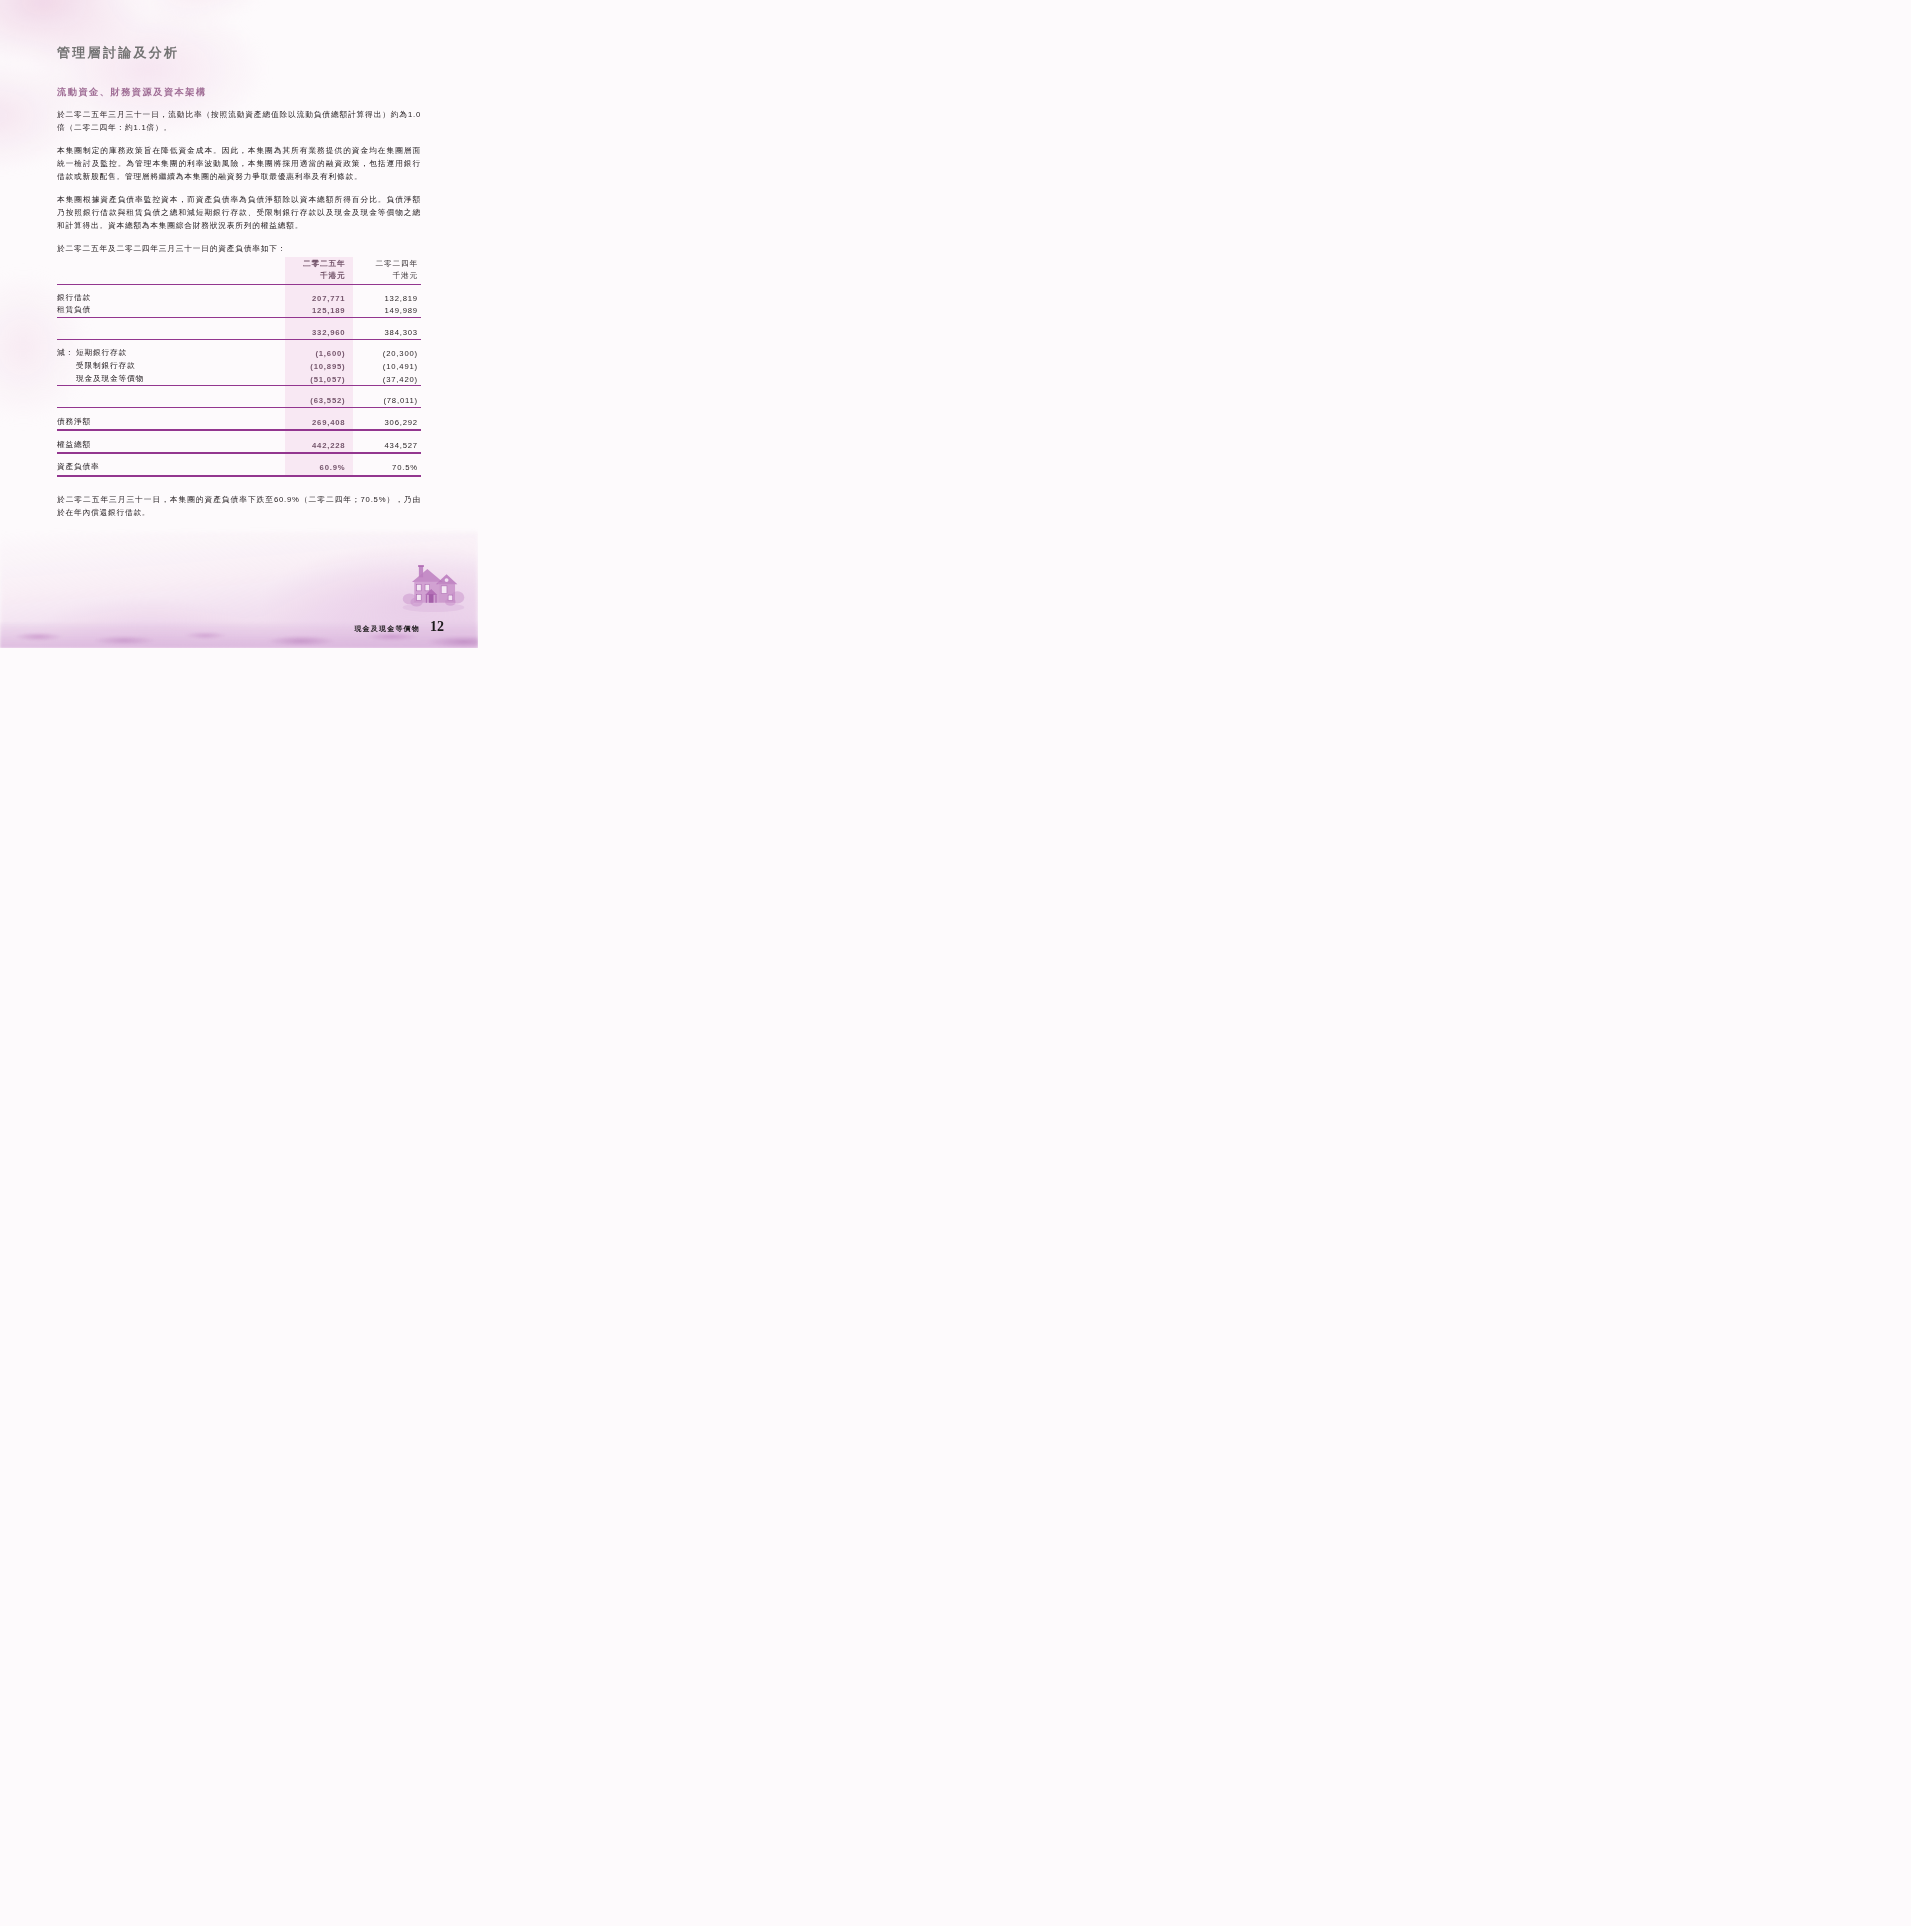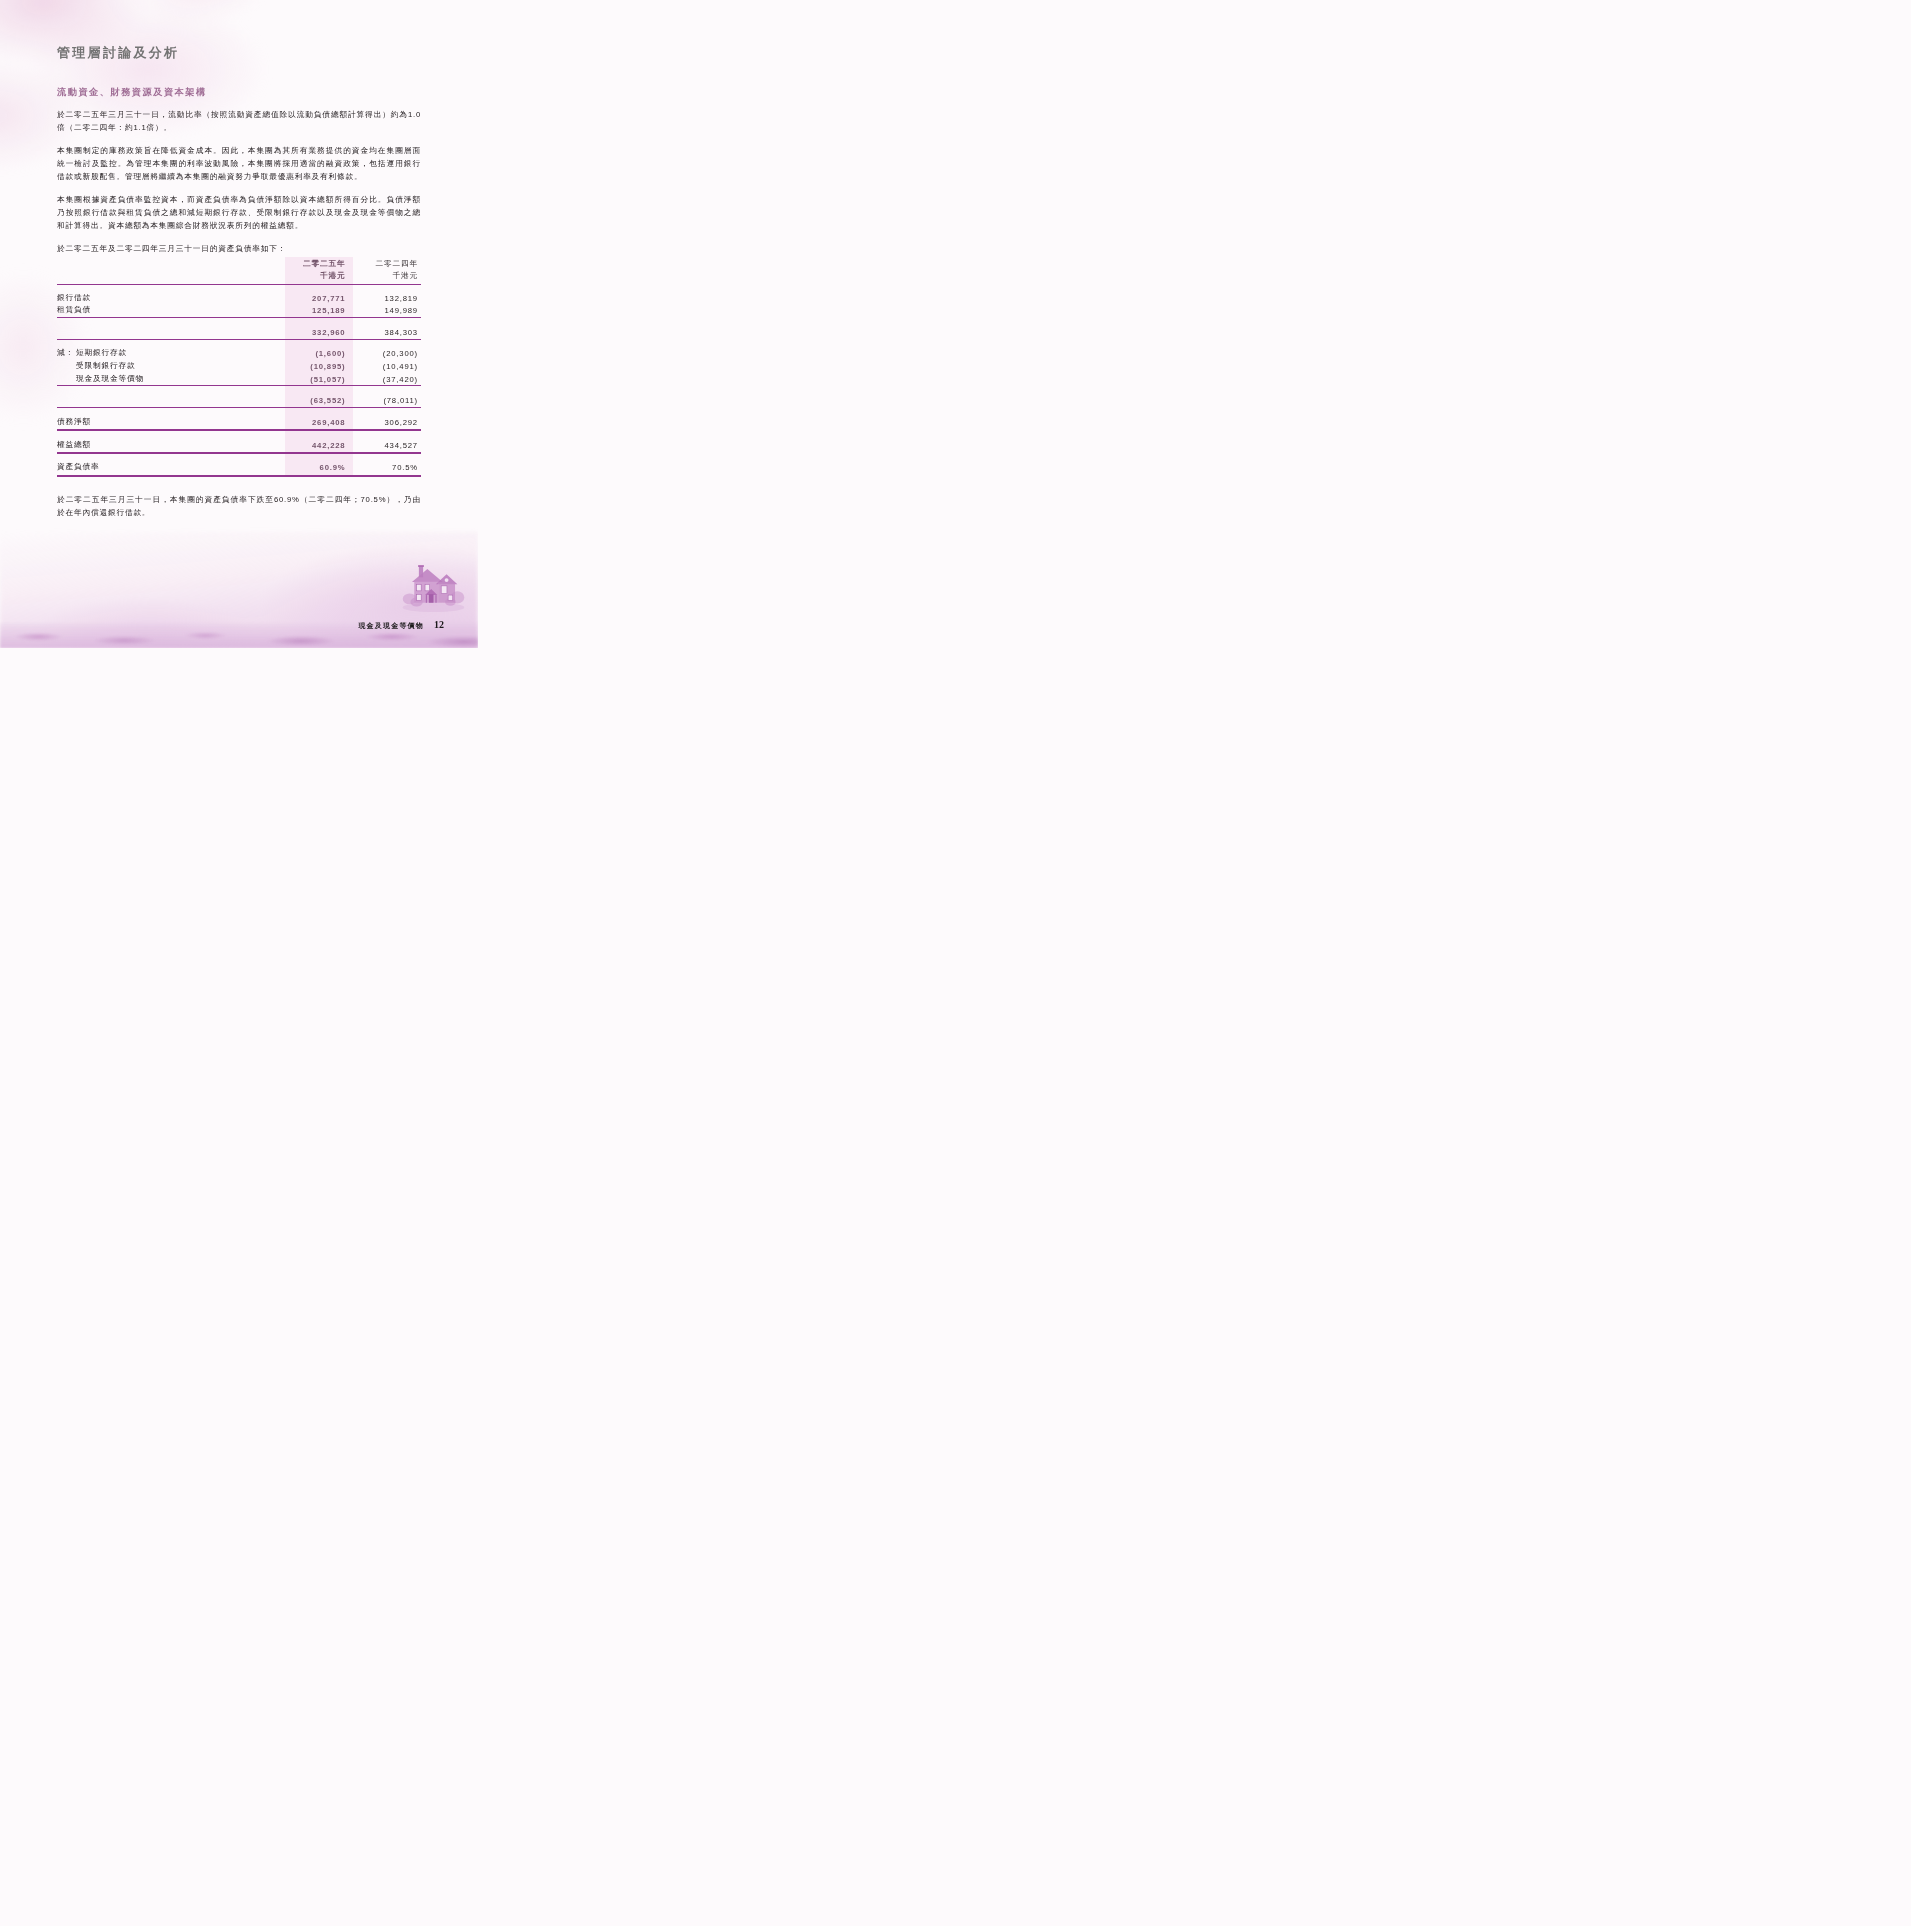--- a/index.html
+++ b/index.html
@@ -81,21 +81,21 @@
   .rule.thick{height:1.9px;margin-top:2.3px;}
   .mt12{margin-top:4.6px;} .mt16{margin-top:6.2px;} .mt18{margin-top:6px;}
   
   p.closing{margin-top:16px;}
   
   .footer{
     position:absolute;top:619px;right:34px;display:flex;align-items:baseline;gap:10px;
     font-family:"Liberation Serif","DejaVu Serif",serif;color:#1c1a1b;z-index:3;
   }
   .footer .report-title{font-size:7px;font-weight:bold;letter-spacing:1.2px;}
-  .footer .page-number{font-size:10px;font-weight:bold;}
+  .footer .page-number{font-size:14px;font-weight:bold;}
   
   .house{position:absolute;left:401px;top:562px;width:65px;height:50px;z-index:2;filter:blur(0.2px);}
 </style>
 </head>
 <body>
 
 <div class="wash wash-topleft"></div>
 <div class="wash wash-midleft"></div>
 <div class="wash wash-bottom"></div>
 <div class="wash wash-bottom-texture"></div>

